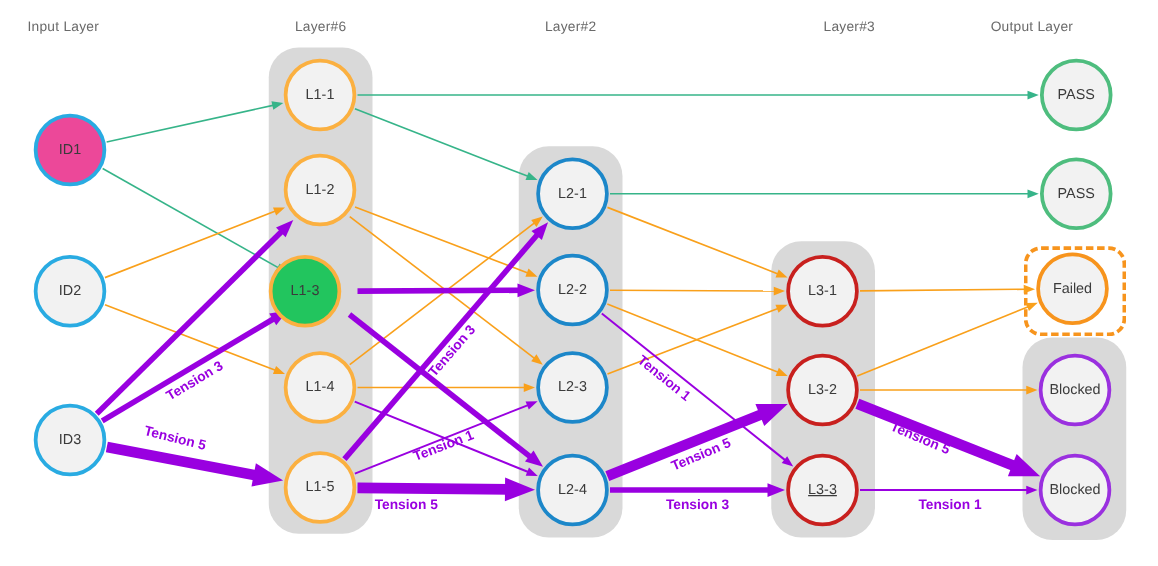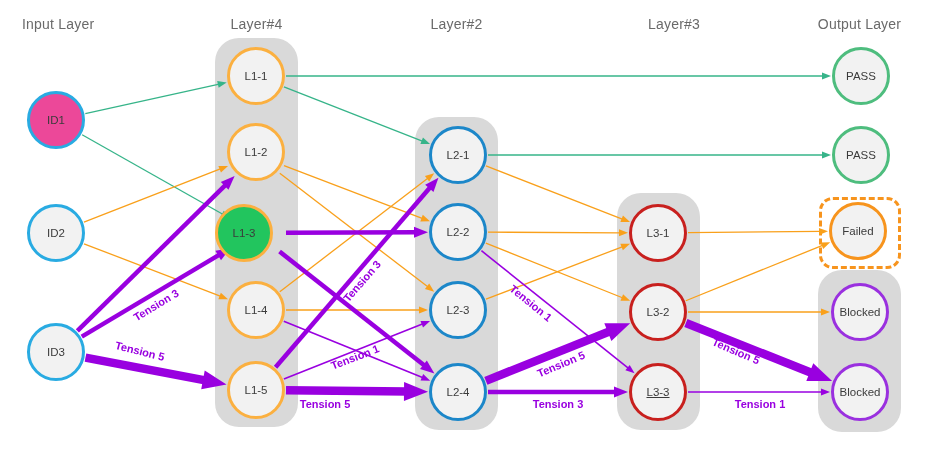--- a/index.html
+++ b/index.html
@@ -1,27 +1,27 @@
 <!DOCTYPE html>
 <html><head>
 <meta charset="utf-8">
 <style>
   html,body{margin:0;padding:0;background:#fff;}
   #canvas{
     position:relative;width:926px;height:453px;background:#ffffff;overflow:hidden;
     font-family:"Liberation Sans","DejaVu Sans",sans-serif;
   }
   .col-header{
-    position:absolute;top:16px;font-size:14px;color:#6a6a6a;letter-spacing:.2px;
+    position:absolute;top:16px;font-size:11px;color:#6a6a6a;letter-spacing:.2px;
   }
   .hdr-input{left:22px;}
   .hdr-l1{left:215px;width:83px;text-align:center;}
   .hdr-l2{left:415px;width:83px;text-align:center;}
   .hdr-l3{left:617px;width:83px;text-align:right;}
-  .hdr-out{left:810px;width:99px;text-align:center;}
+  .hdr-out{left:776px;width:99px;text-align:center;}
   .group{
     position:absolute;background:#D9D9D9;border-radius:24px;
   }
   .g-l1{left:215px;top:38px;width:83px;height:389px;}
   .g-l2{left:415px;top:117px;width:83px;height:313px;}
   .g-l3{left:617px;top:193px;width:83px;height:237px;}
   .g-blocked{left:818px;top:270px;width:83px;height:162px;}
   .g-failed{
     position:absolute;left:819px;top:197px;width:76px;height:66px;
     background:transparent;border:3px dashed #F7941D;border-radius:14px;
@@ -38,21 +38,21 @@
     position:absolute;font-size:11px;font-weight:bold;white-space:nowrap;
     pointer-events:none;
   }
 </style>
 </head>
 <body>
 
 <div id="canvas">
 
   <div class="col-header hdr-input">Input Layer</div>
-  <div class="col-header hdr-l1">Layer#4</div>
+  <div class="col-header hdr-l1">Layer#6</div>
   <div class="col-header hdr-l2">Layer#2</div>
   <div class="col-header hdr-l3">Layer#3</div>
   <div class="col-header hdr-out">Output Layer</div>
 
   <div class="group g-l1" style="background: rgb(217, 217, 217);"></div>
   <div class="group g-l2" style="background: rgb(217, 217, 217);"></div>
   <div class="group g-l3" style="background: rgb(217, 217, 217);"></div>
   <div class="group g-blocked" style="background: rgb(217, 217, 217);"></div>
   <div class="g-failed" style="border-color: rgb(247, 148, 29);"></div>
 

